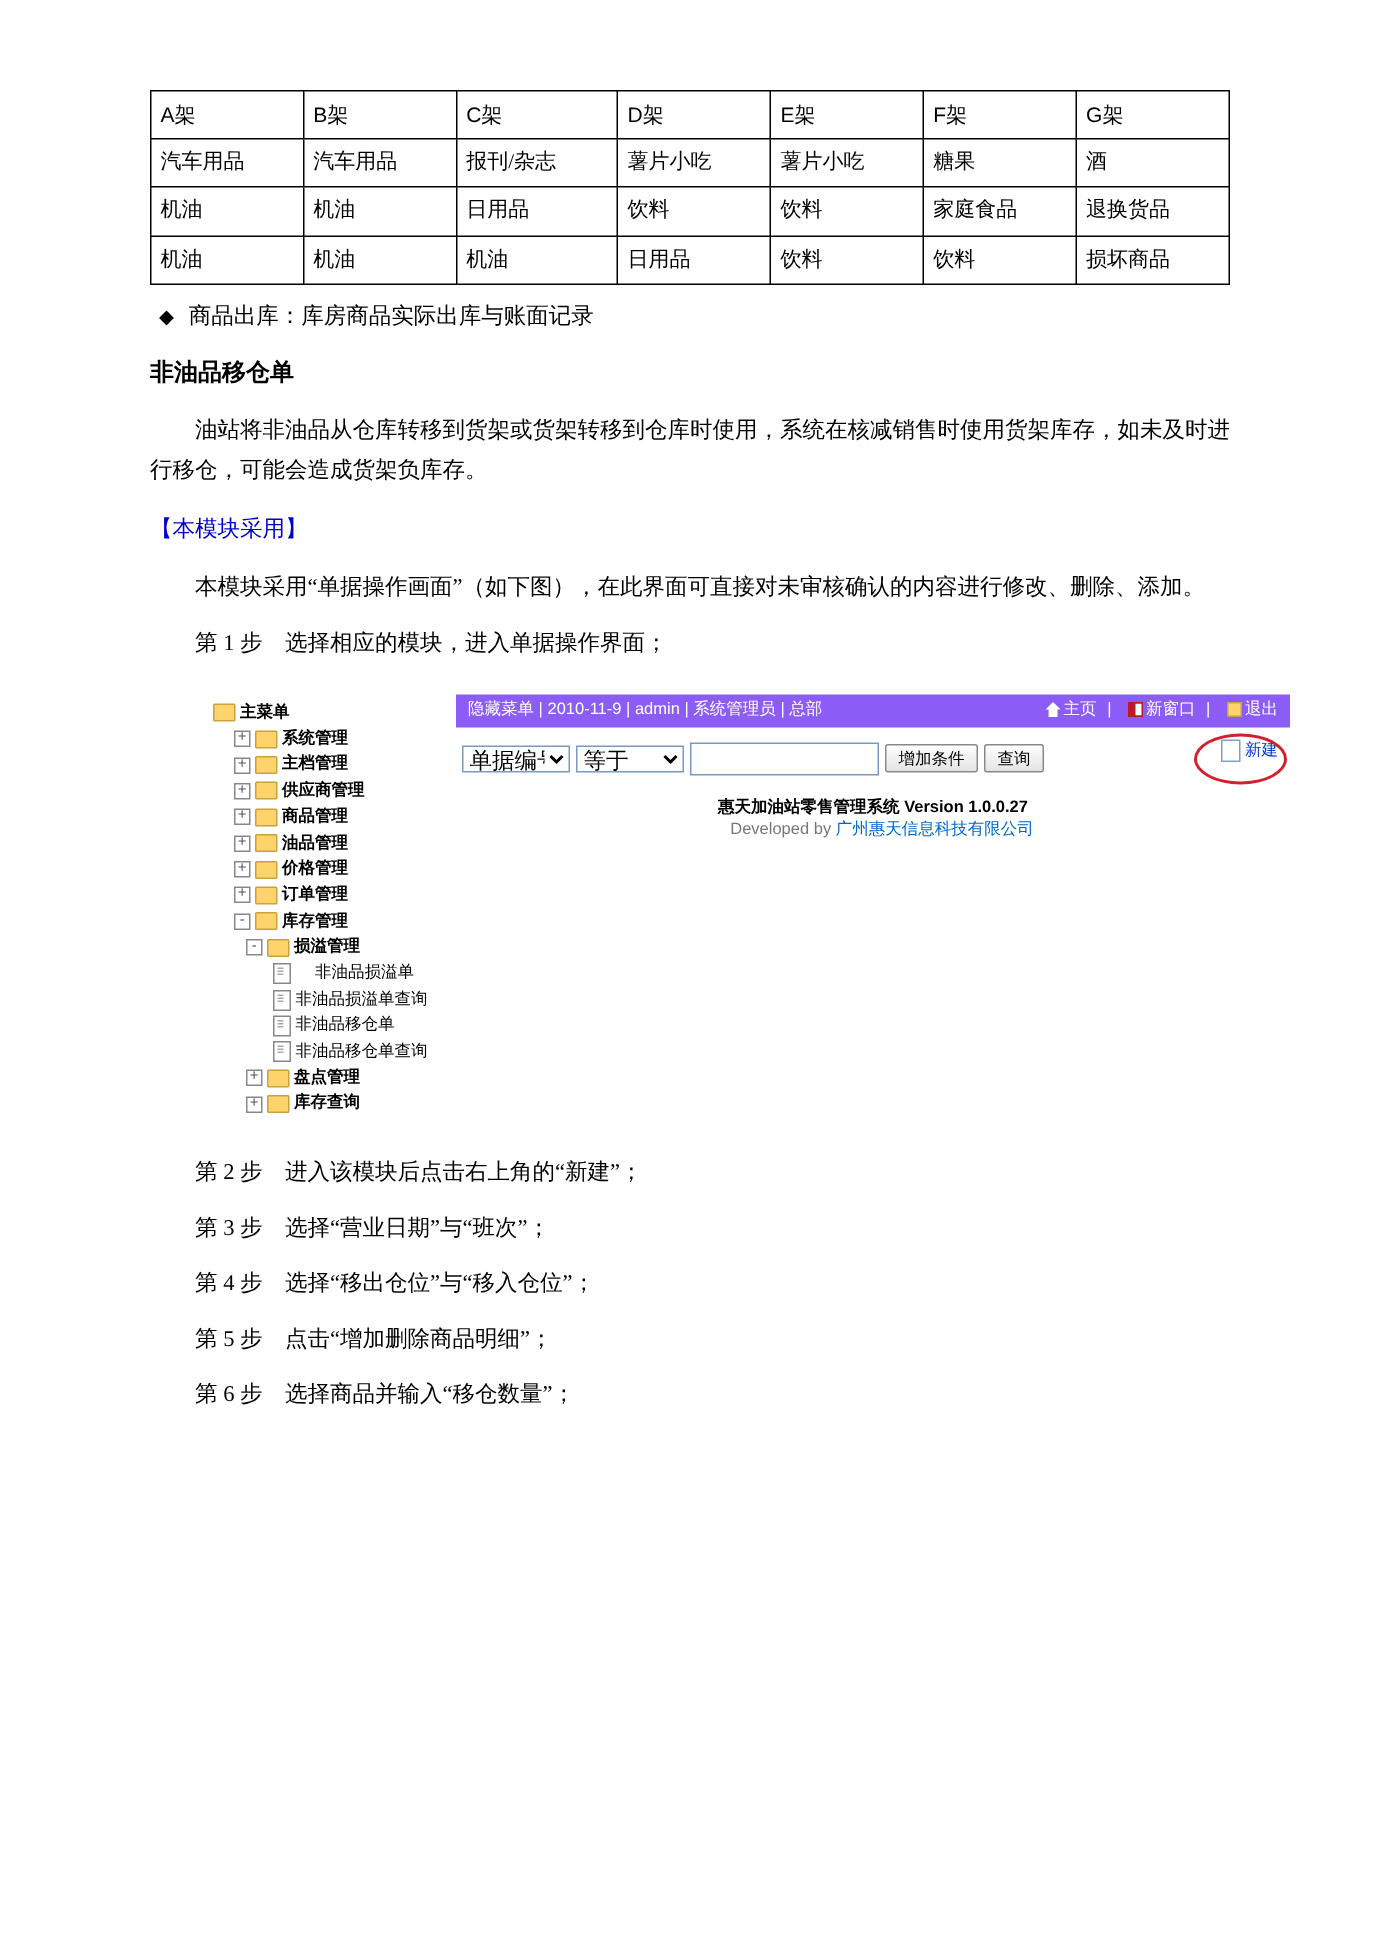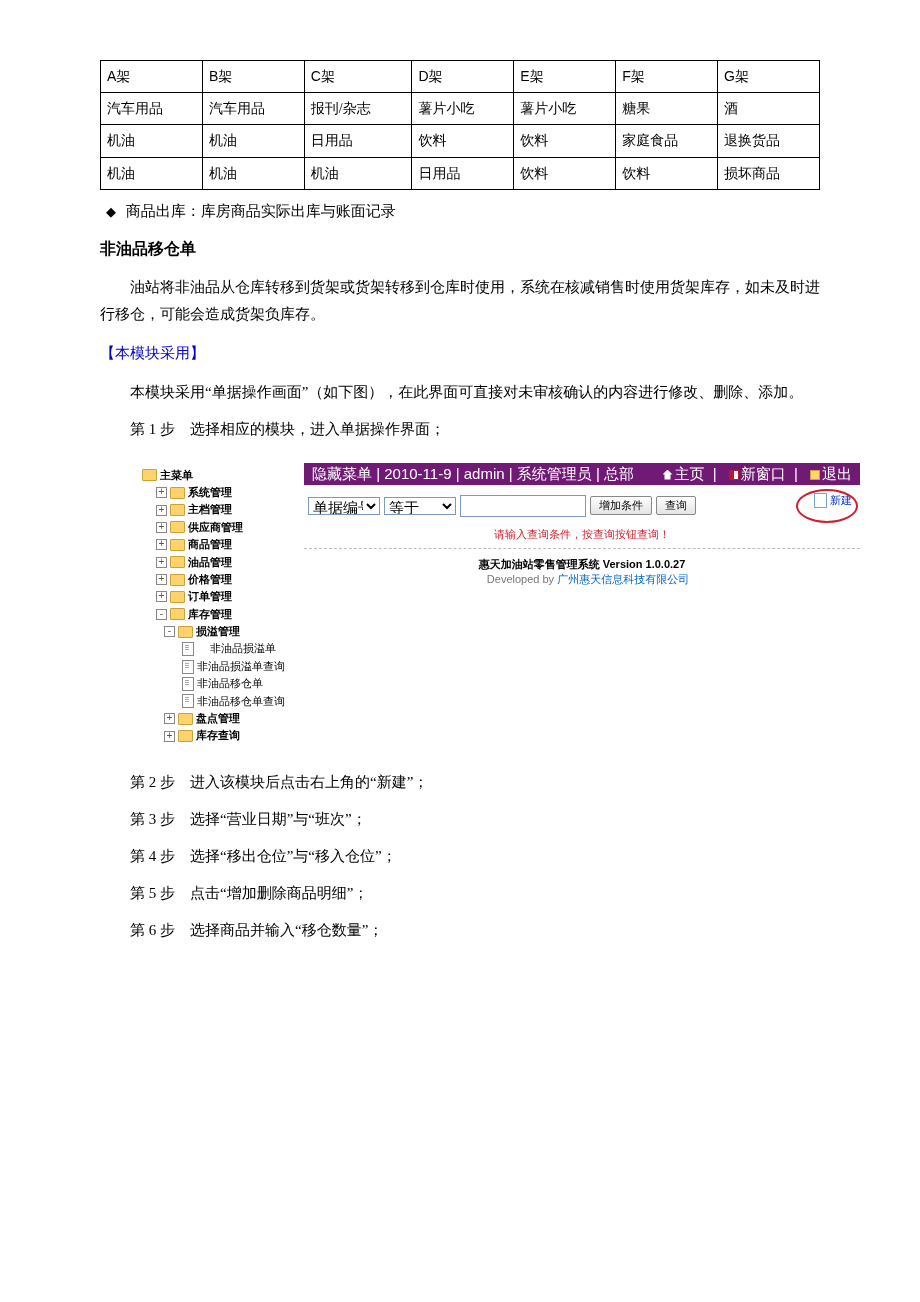--- a/index.html
+++ b/index.html
@@ -100,27 +100,28 @@
     box-shadow: 0 2px 0 #aaa, 0 4px 0 #aaa;
   }
   .bold { font-weight: bold; }
 
   .ss-right {
     flex: 1;
     display: flex;
     flex-direction: column;
   }
   .topbar {
-    background: #701a75;
+    background: #8b5cf6;
     color: #fff;
     height: 22px;
     display: flex;
+    align-items: center;
     justify-content: space-between;
     padding: 0 8px;
-    font-size: 15px;
+    font-size: 11px;
   }
   .topbar .right a {
     color: #fff;
     text-decoration: none;
     margin-left: 4px;
   }
   .sep { margin: 0 4px; color: #fff; }
   .house-icon, .win-icon, .out-icon {
     display:inline-block;
     width:10px;height:10px;
@@ -371,21 +372,20 @@
       <button class="btn">增加条件</button>
       <button class="btn">查询</button>
 
       <a href="#" class="new-link">
         <span class="new-badge"></span>
         <span>新建</span>
         <span class="new-oval"></span>
       </a>
     </div>
 
-    <div class="hint">请输入查询条件，按查询按钮查询！</div>
 
     <div class="sys-footer">
       <span class="v"><span>惠天加油站零售管理系统</span></span>&nbsp;<span class="v">Version 1.0.0.27</span><br>
       <span class="dev">Developed by</span>
       <span class="company">广州惠天信息科技有限公司</span>
     </div>
   </div>
 </div>
 
 <p class="step">第 2 步　进入该模块后点击右上角的“新建”；</p>

